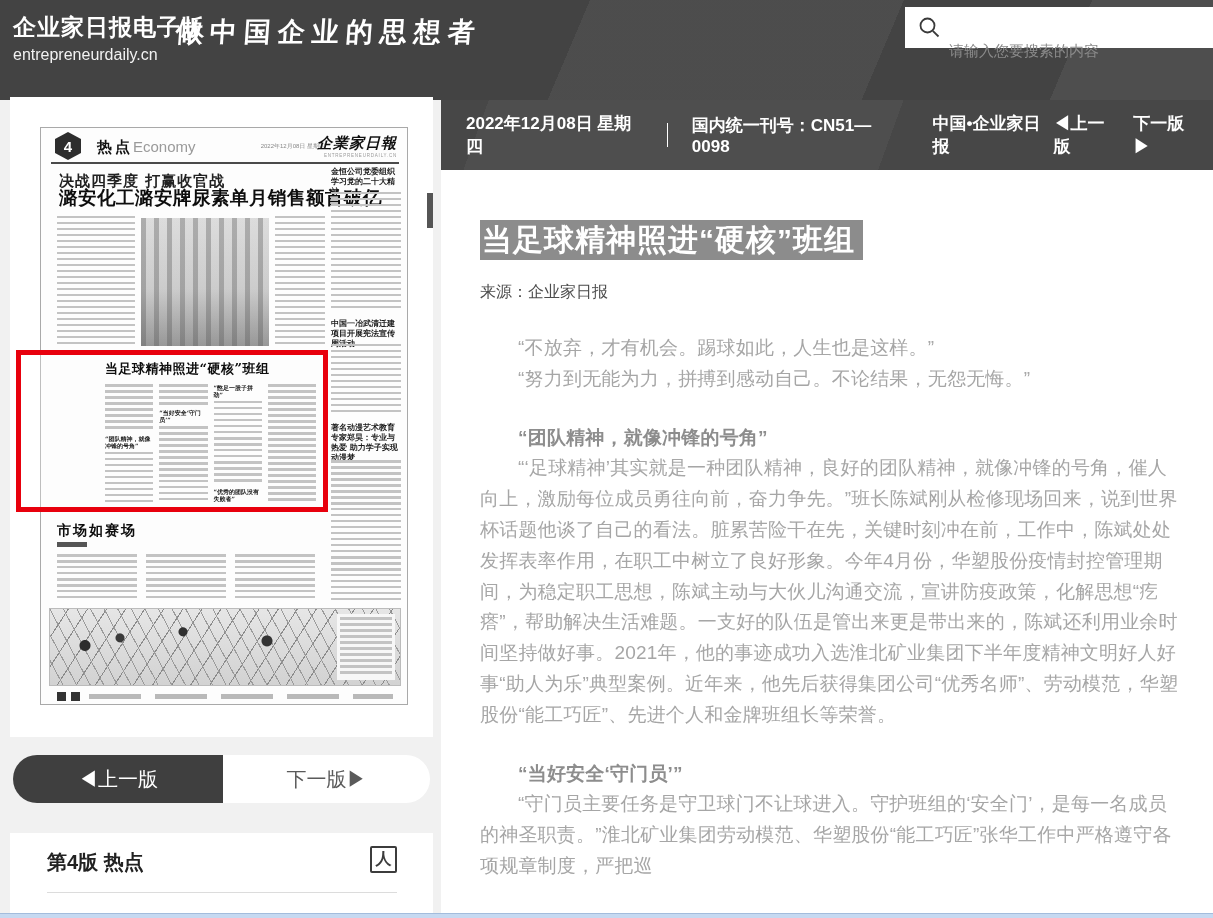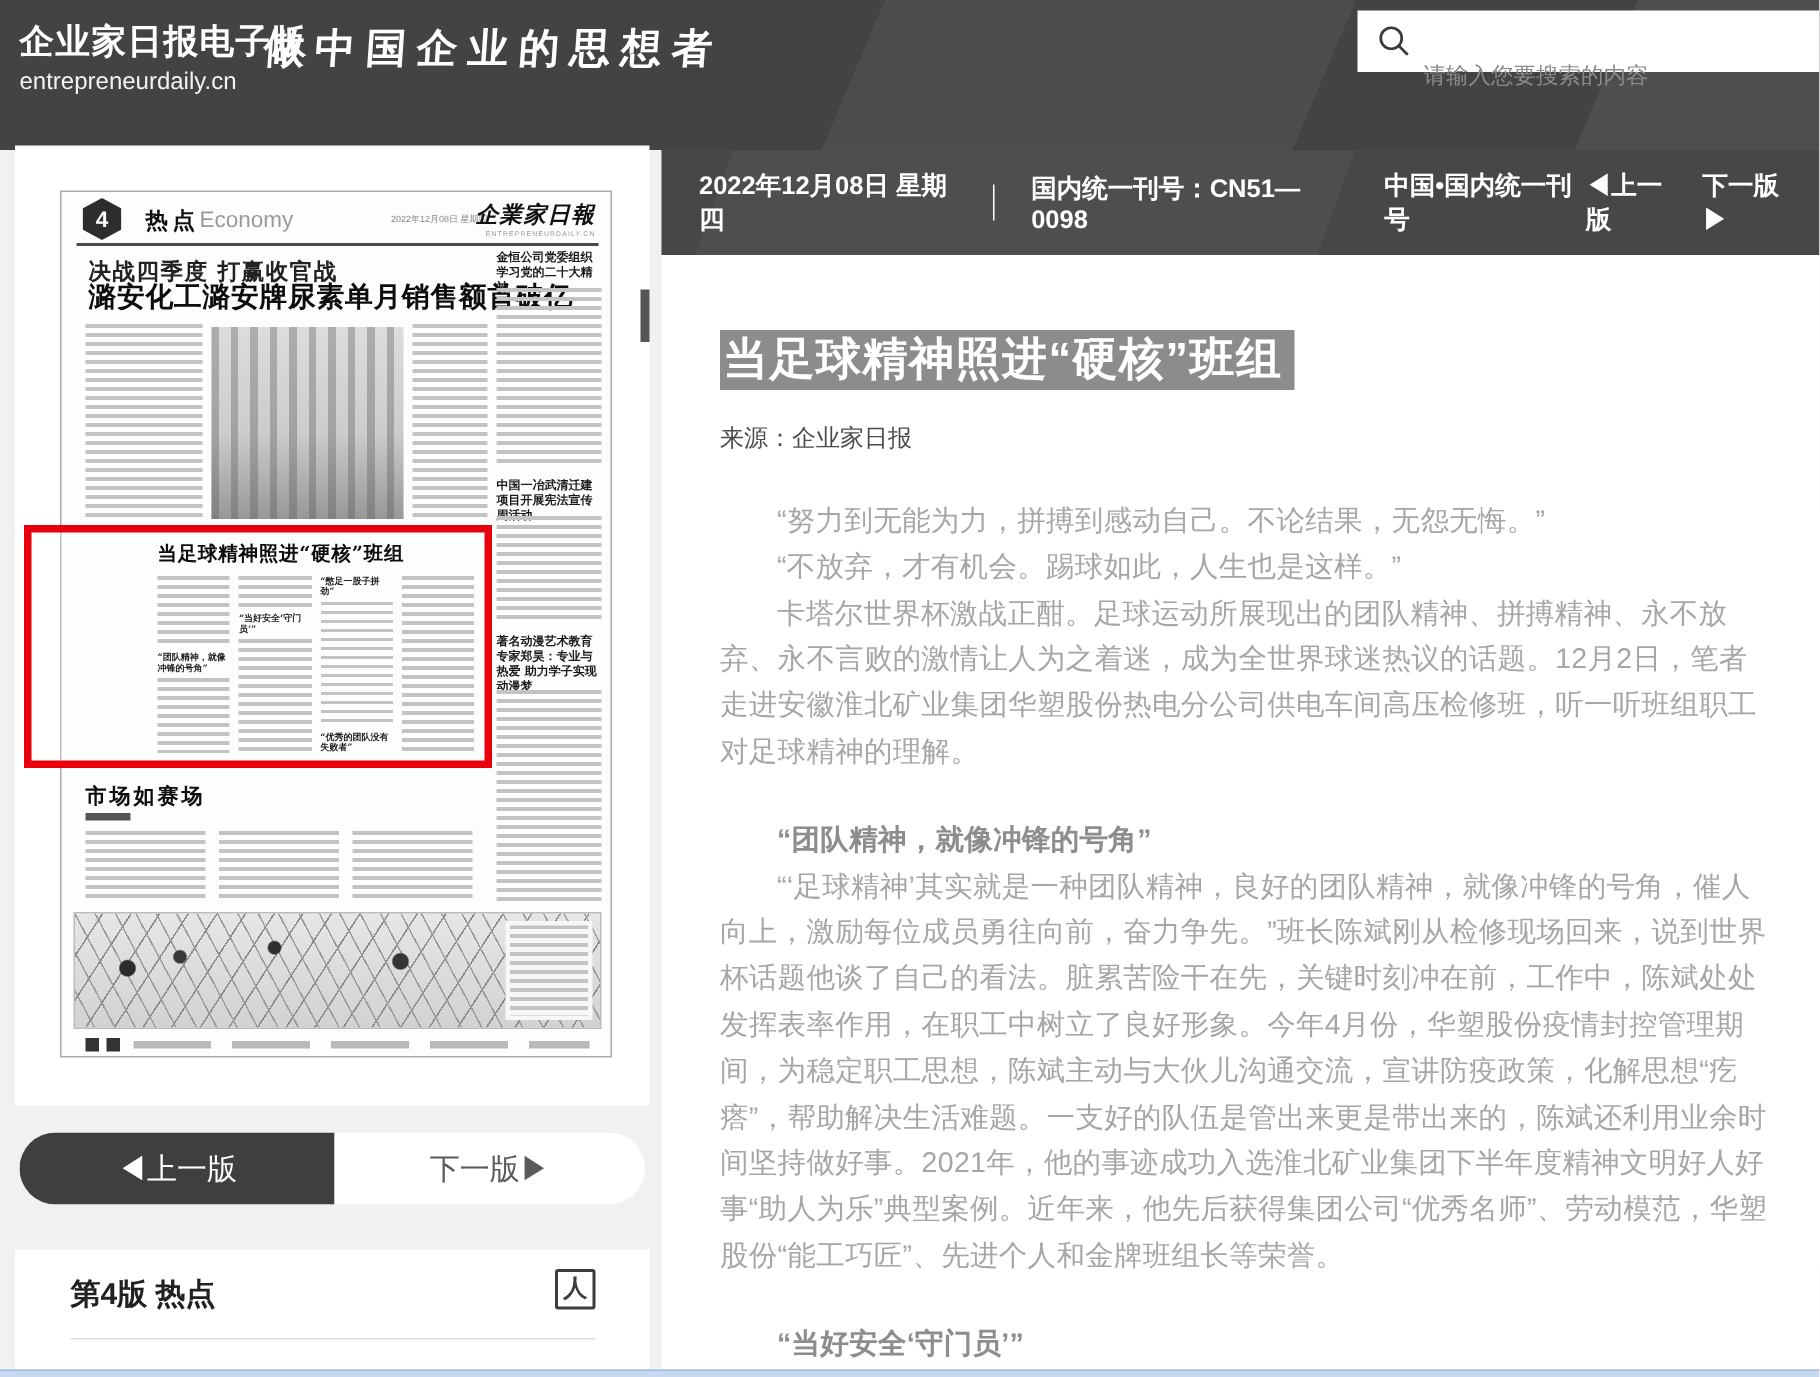--- a/index.html
+++ b/index.html
@@ -168,34 +168,33 @@
       <line x1="14.8" y1="14.8" x2="20.5" y2="20.5" stroke="#3a3a3a" stroke-width="1.8"></line>
     </svg>
     <input class="search-input" placeholder="请输入您要搜索的内容" style="">
   </div>
 </div>
 
 <div class="toolbar">
   <div class="tb-date">2022年12月08日 星期四</div>
   <div class="tb-divider"></div>
   <div class="tb-issue">国内统一刊号：CN51—0098</div>
-  <div class="tb-paper">中国•国内统一刊号</div>
+  <div class="tb-paper">中国•企业家日报</div>
   <div class="tb-pager">
     <span>◀上一版</span>
     <span>下一版▶</span>
   </div>
 </div>
 
 <div class="content">
   <span class="article-title">当足球精神照进“硬核”班组</span>
   <div class="source">来源：企业家日报</div>
   <div class="article-body">
+    <p class="para">“不放弃，才有机会。踢球如此，人生也是这样。”</p>
     <p class="para">“努力到无能为力，拼搏到感动自己。不论结果，无怨无悔。”</p>
-    <p class="para">“不放弃，才有机会。踢球如此，人生也是这样。”</p>
-    <p class="para">卡塔尔世界杯激战正酣。足球运动所展现出的团队精神、拼搏精神、永不放弃、永不言败的激情让人为之着迷，成为全世界球迷热议的话题。12月2日，笔者走进安徽淮北矿业集团华塑股份热电分公司供电车间高压检修班，听一听班组职工对足球精神的理解。</p>
     <p class="sec-head">“团队精神，就像冲锋的号角”</p>
     <p class="para">“‘足球精神’其实就是一种团队精神，良好的团队精神，就像冲锋的号角，催人向上，激励每位成员勇往向前，奋力争先。”班长陈斌刚从检修现场回来，说到世界杯话题他谈了自己的看法。脏累苦险干在先，关键时刻冲在前，工作中，陈斌处处发挥表率作用，在职工中树立了良好形象。今年4月份，华塑股份疫情封控管理期间，为稳定职工思想，陈斌主动与大伙儿沟通交流，宣讲防疫政策，化解思想“疙瘩”，帮助解决生活难题。一支好的队伍是管出来更是带出来的，陈斌还利用业余时间坚持做好事。2021年，他的事迹成功入选淮北矿业集团下半年度精神文明好人好事“助人为乐”典型案例。近年来，他先后获得集团公司“优秀名师”、劳动模范，华塑股份“能工巧匠”、先进个人和金牌班组长等荣誉。</p>
     <p class="sec-head">“当好安全‘守门员’”</p>
     <p class="para">“守门员主要任务是守卫球门不让球进入。守护班组的‘安全门’，是每一名成员的神圣职责。”淮北矿业集团劳动模范、华塑股份“能工巧匠”张华工作中严格遵守各项规章制度，严把巡</p>
   </div>
 </div>
 
 <div class="left-panel">
   <div class="scroll-thumb"></div>
 

